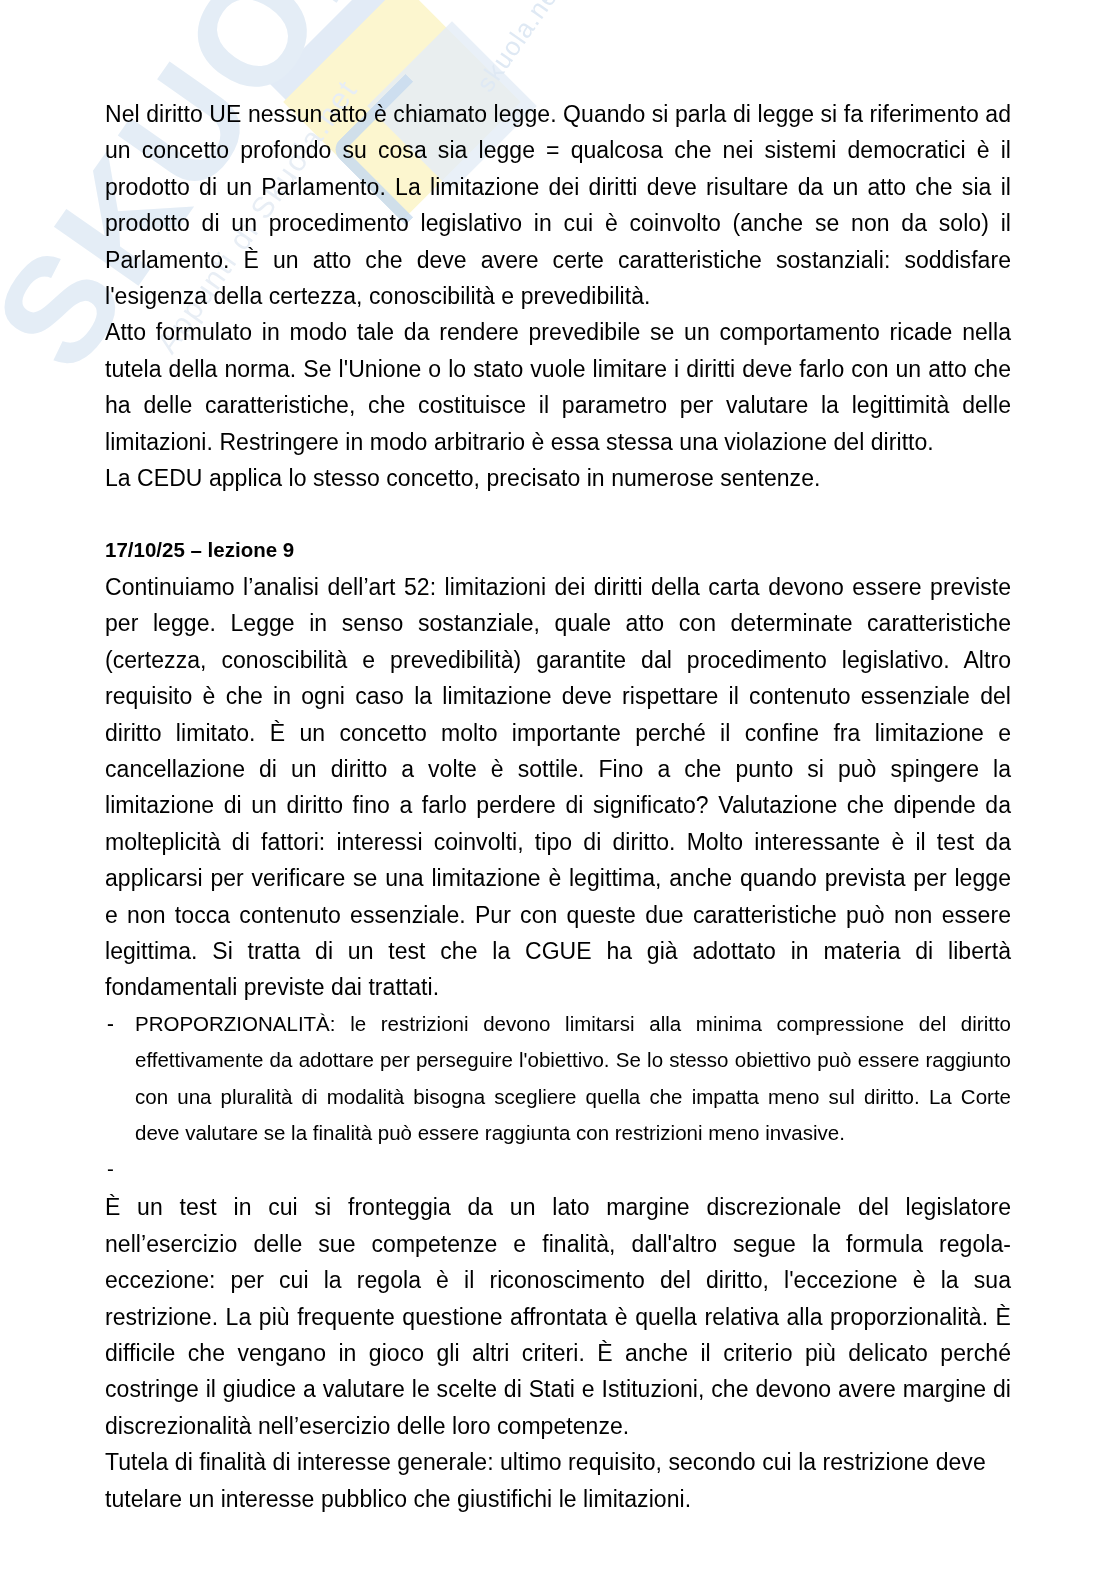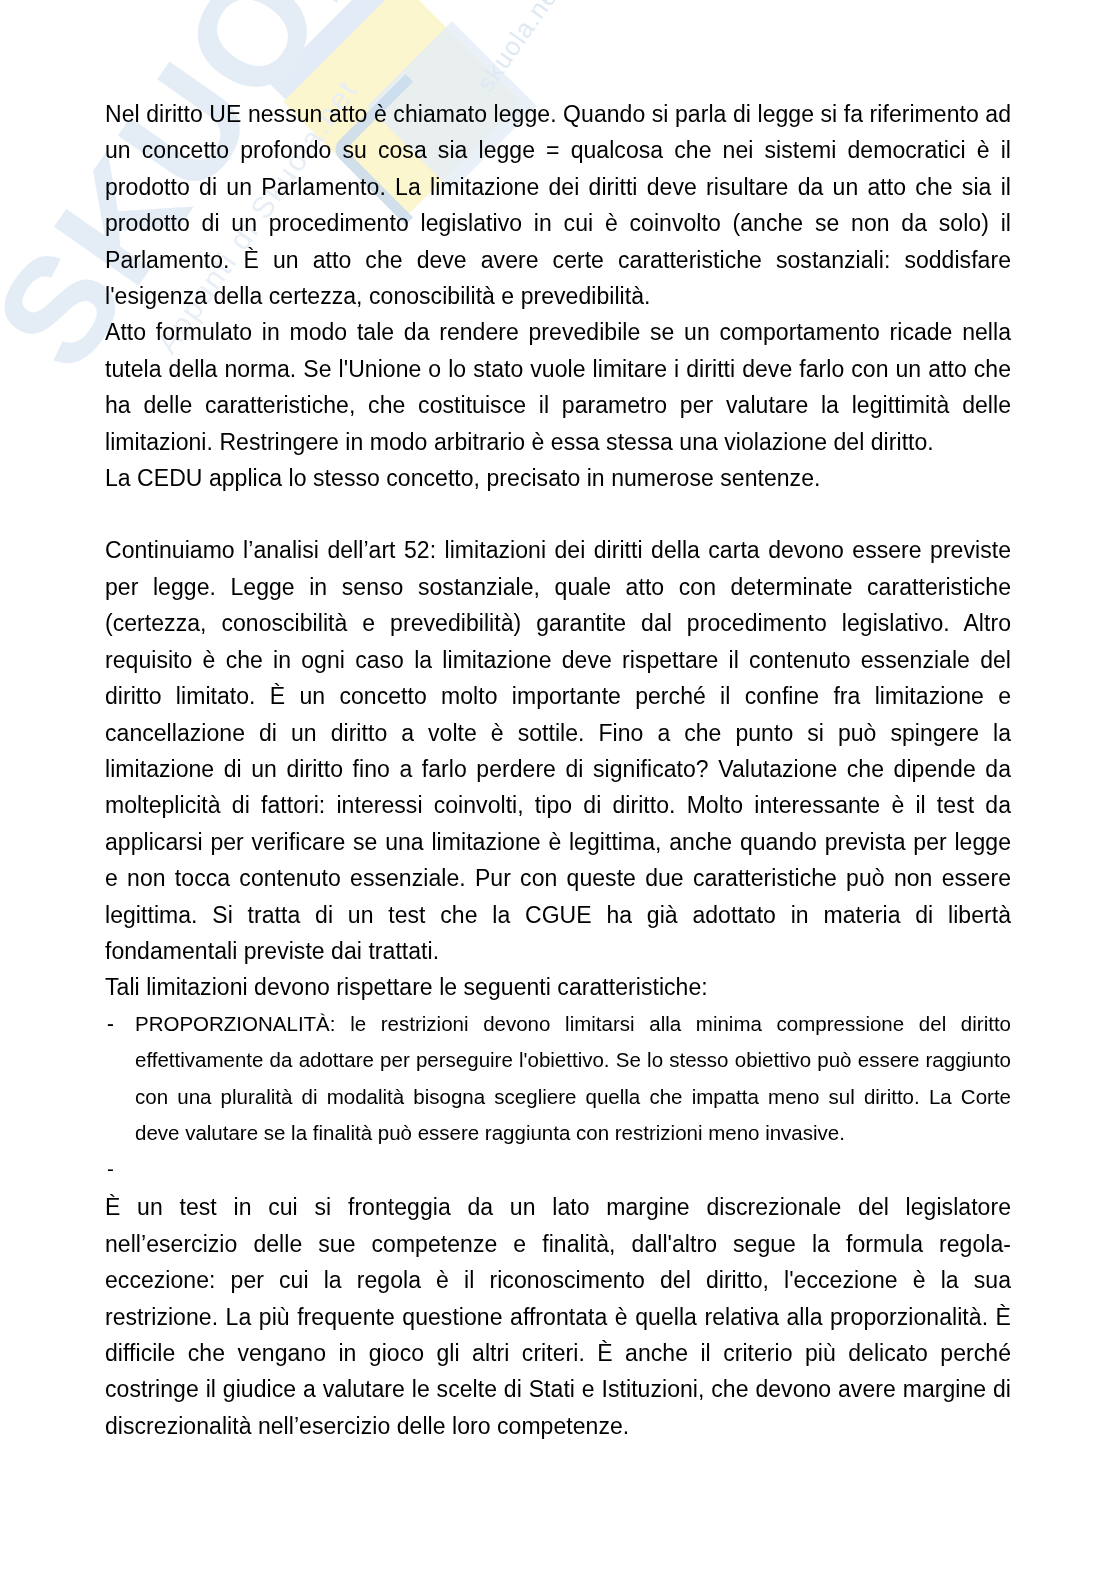--- a/index.html
+++ b/index.html
@@ -178,37 +178,38 @@
   <div class="content">
 
     <p class="para">Nel diritto UE nessun atto è chiamato legge. Quando si parla di legge si fa riferimento ad un concetto profondo su cosa sia legge = qualcosa che nei sistemi democratici è il prodotto di un Parlamento. La limitazione dei diritti deve risultare da un atto che sia il prodotto di un procedimento legislativo in cui è coinvolto (anche se non da solo) il Parlamento. È un atto che deve avere certe caratteristiche sostanziali: soddisfare l'esigenza della certezza, conoscibilità e prevedibilità.</p>
 
     <p class="para">Atto formulato in modo tale da rendere prevedibile se un comportamento ricade nella tutela della norma. Se l'Unione o lo stato vuole limitare i diritti deve farlo con un atto che ha delle caratteristiche, che costituisce il parametro per valutare la legittimità delle limitazioni. Restringere in modo arbitrario è essa stessa una violazione del diritto.</p>
 
     <p class="para last-noj">La CEDU applica lo stesso concetto, precisato in numerose sentenze.</p>
 
     <div class="gap-before-heading"></div>
 
+    <p class="heading">17/10/25 – lezione 9</p>
 
     <p class="para">Continuiamo l’analisi dell’art 52: limitazioni dei diritti della carta devono essere previste per legge. Legge in senso sostanziale, quale atto con determinate caratteristiche (certezza, conoscibilità e prevedibilità) garantite dal procedimento legislativo. Altro requisito è che in ogni caso la limitazione deve rispettare il contenuto essenziale del diritto limitato. È un concetto molto importante perché il confine fra limitazione e cancellazione di un diritto a volte è sottile. Fino a che punto si può spingere la limitazione di un diritto fino a farlo perdere di significato? Valutazione che dipende da molteplicità di fattori: interessi coinvolti, tipo di diritto. Molto interessante è il test da applicarsi per verificare se una limitazione è legittima, anche quando prevista per legge e non tocca contenuto essenziale. Pur con queste due caratteristiche può non essere legittima. Si tratta di un test che la CGUE ha già adottato in materia di libertà fondamentali previste dai trattati.</p>
 
-    <p class="para last-noj">Tali limitazioni devono rispettare le seguenti caratteristiche:</p>
 
     <ul class="bullets">
       <li class="bullet noj">
         <span class="dash">-</span>
       </li>
       <li class="bullet">
         <span class="dash">-</span>
         <span>PROPORZIONALITÀ: le restrizioni devono limitarsi alla minima compressione del diritto effettivamente da adottare per perseguire l'obiettivo. Se lo stesso obiettivo può essere raggiunto con una pluralità di modalità bisogna scegliere quella che impatta meno sul diritto. La Corte deve valutare se la finalità può essere raggiunta con restrizioni meno invasive.</span>
       </li>
       <li class="bullet noj">
         <span class="dash">-</span>
       </li>
     </ul>
 
     <div class="gap-before-final"></div>
 
     <p class="para">È un test in cui si fronteggia da un lato margine discrezionale del legislatore nell’esercizio delle sue competenze e finalità, dall'altro segue la formula regola-eccezione: per cui la regola è il riconoscimento del diritto, l'eccezione è la sua restrizione. La più frequente questione affrontata è quella relativa alla proporzionalità. È difficile che vengano in gioco gli altri criteri. È anche il criterio più delicato perché costringe il giudice a valutare le scelte di Stati e Istituzioni, che devono avere margine di discrezionalità nell’esercizio delle loro competenze.</p>
 
+    <p class="para last-noj">Tutela di finalità di interesse generale: ultimo requisito, secondo cui la restrizione deve tutelare un interesse pubblico che giustifichi le limitazioni.</p>
 
   </div>
 </div>
 
 </body></html>

